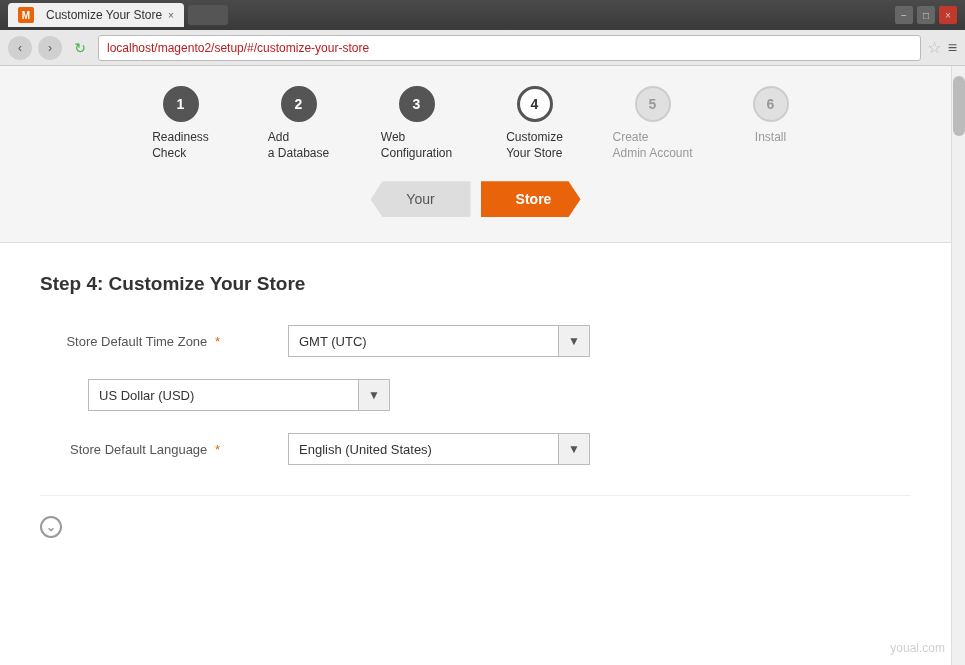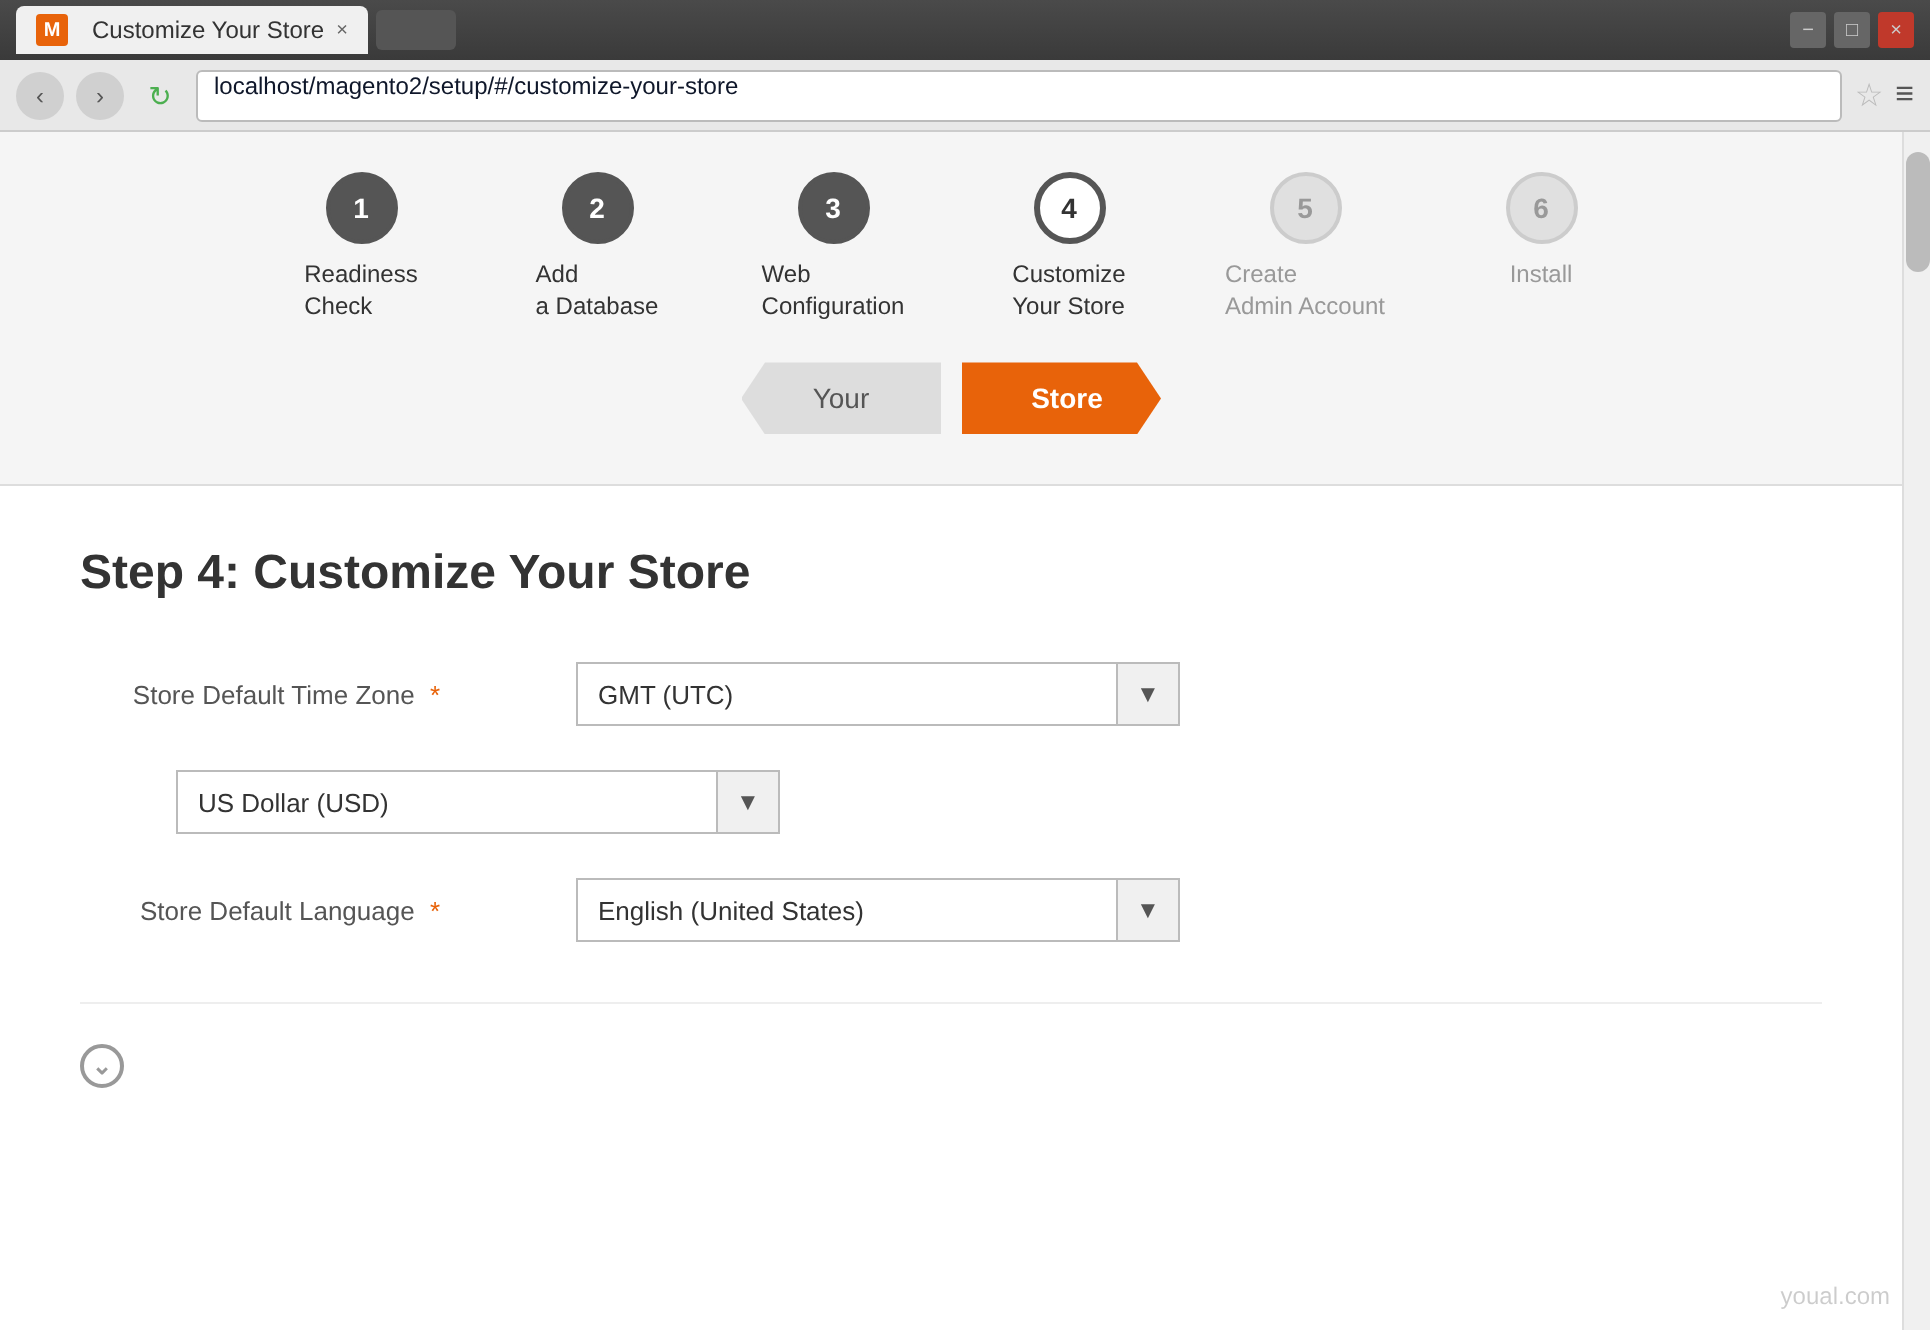--- a/index.html
+++ b/index.html
@@ -71,23 +71,23 @@
       font-size: 14px; color: #4caf50; cursor: pointer;
     }
     .url-bar {
       flex: 1;
       height: 26px;
       background: white;
       border: 1px solid #bbb;
       border-radius: 3px;
       padding: 0 8px;
       font-size: 12px;
-      color: #0f172a;
-      display: flex;
-      align-items: flex-start;
+      color: #b91c1c;
+      display: flex;
+      align-items: center;
     }
     .star-btn {
       font-size: 16px; color: #bbb; cursor: pointer;
     }
     .menu-btn {
       font-size: 16px; color: #555; cursor: pointer;
     }
 
     
     .browser-content {
@@ -203,21 +203,21 @@
       cursor: pointer;
       clip-path: polygon(0% 0%, calc(100% - 12px) 0%, 100% 50%, calc(100% - 12px) 100%, 0% 100%);
       min-width: 100px;
     }
 
     
     .content-area {
       padding: 30px 40px;
     }
     .step-title {
-      font-size: 24px;
+      font-size: 19px;
       font-weight: bold;
       color: #333;
       margin-bottom: 30px;
     }
     .form-group {
       display: flex;
       align-items: center;
       margin-bottom: 22px;
     }
     .form-label {

